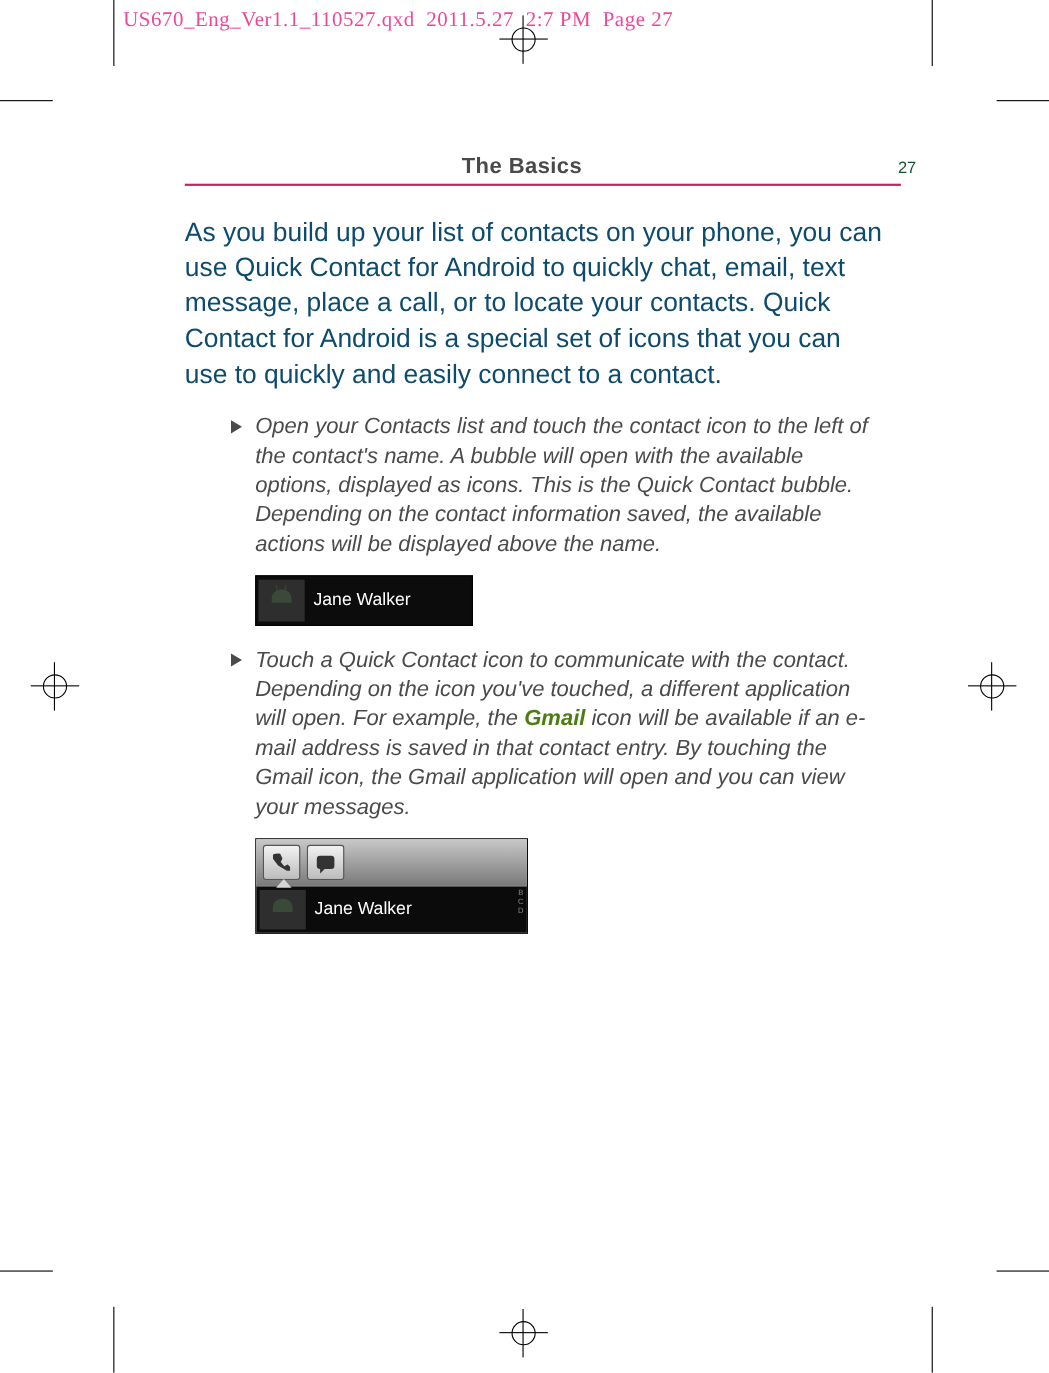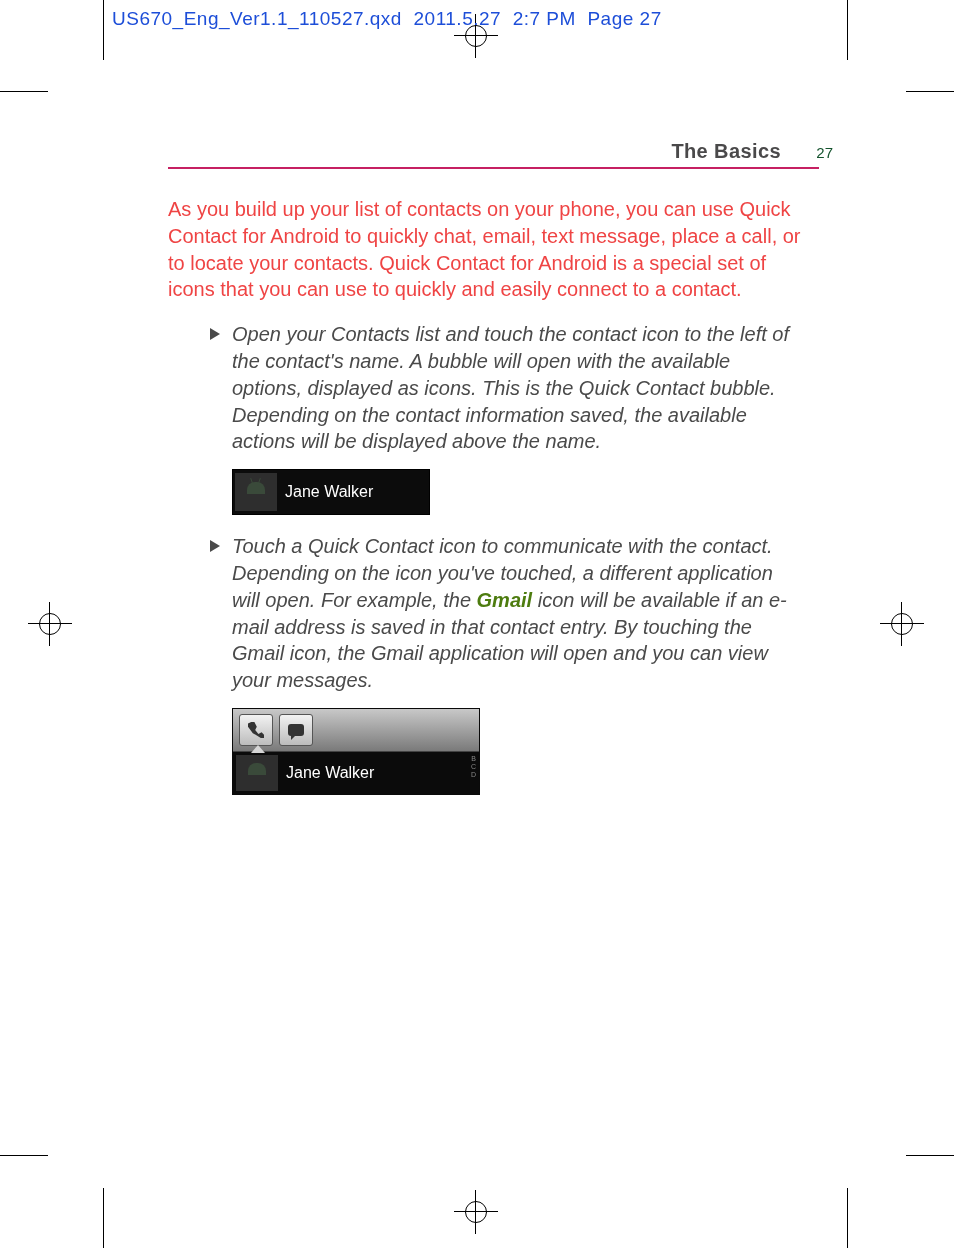--- a/index.html
+++ b/index.html
@@ -54,40 +54,40 @@
     background: #000;
   }
   .reg .h { left: 0; top: 21px; width: 44px; height: 1px; }
   .reg .v { left: 21px; top: 0; width: 1px; height: 44px; }
 
   
   .slug {
     position: absolute;
     left: 112px;
     top: 8px;
-    font-family: Liberation Sans, sans-serif;
+    font-family: Liberation Serif, serif;
     font-size: 19px;
-    color: #1d4ed8;
+    color: #ec4899;
     letter-spacing: 0.5px;
     white-space: pre;
   }
 
   
   .running {
     position: absolute;
     left: 168px;
     right: 135px;
     top: 140px;
   }
   .running .label {
     font-size: 20px;
     font-weight: 700;
     letter-spacing: 0.4px;
     color: #4a494a;
-    text-align: right;
+    text-align: center;
     padding-right: 38px;
   }
   .running .pgnum {
     position: absolute;
     right: -14px;
     top: 4px;
     font-size: 15px;
     color: #14532d;
   }
   .running .rule {
@@ -106,22 +106,22 @@
   h1.sect {
     font-size: 28px;
     font-weight: 400;
     color: #c62062;
     margin: 0 0 14px 0;
     letter-spacing: 0.2px;
   }
   p.body {
     margin: 0 0 18px 0;
     line-height: 1.34;
-    font-size: 20px;
-    color: #ef4444;
+    font-size: 24px;
+    color: #0c4a6e;
   }
   .bullets { margin-left: 42px; }
   .bullet {
     position: relative;
     margin-bottom: 18px;
     line-height: 1.34;
     font-size: 20px;
     color: #4a4a4a;
   }
   .bullet .tri {

